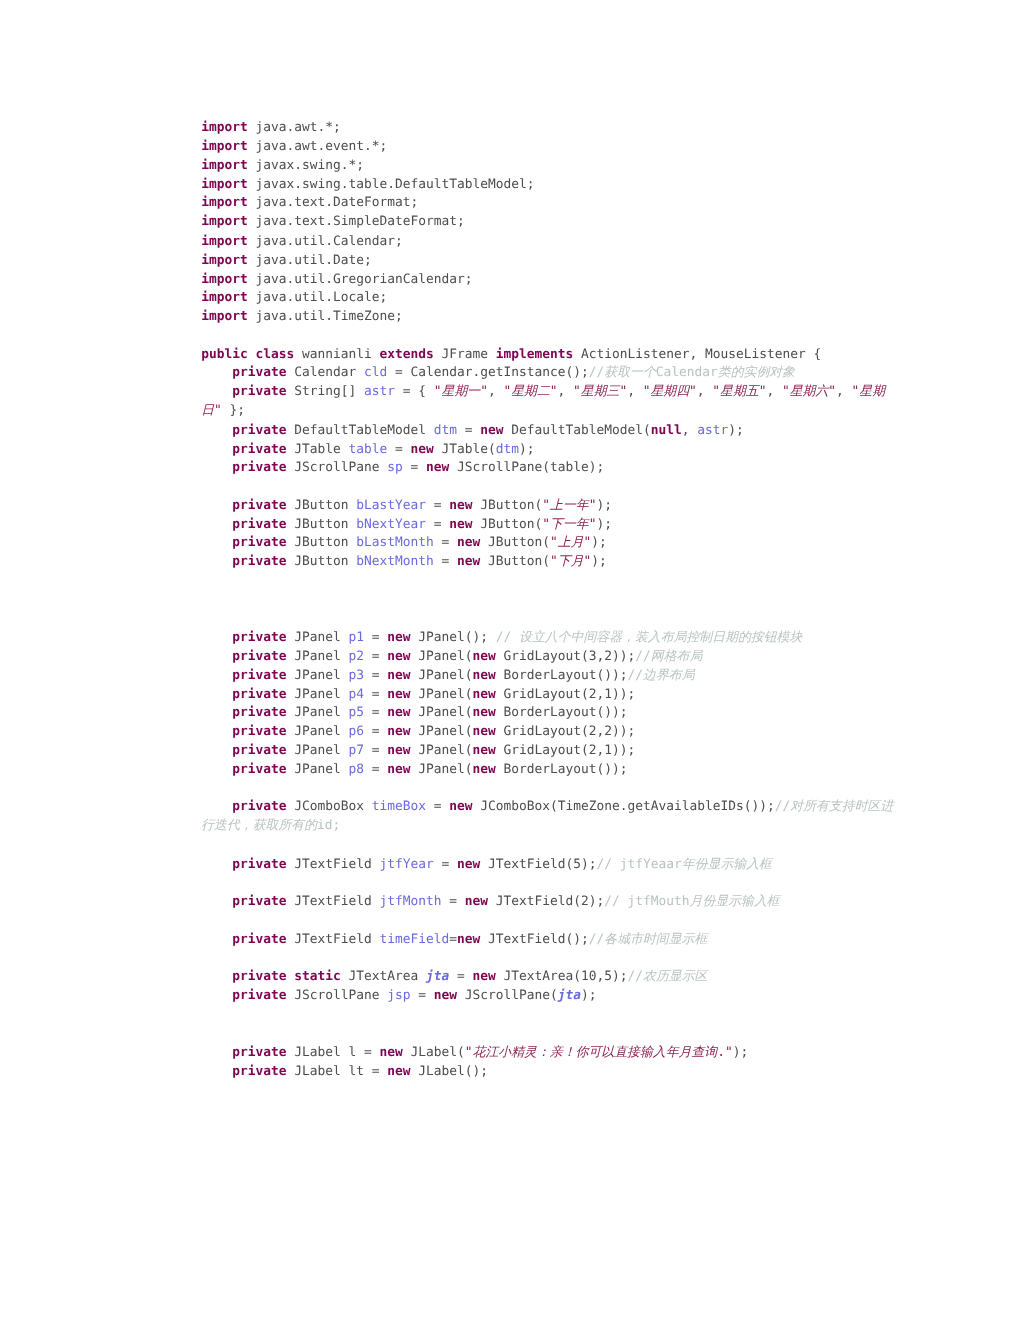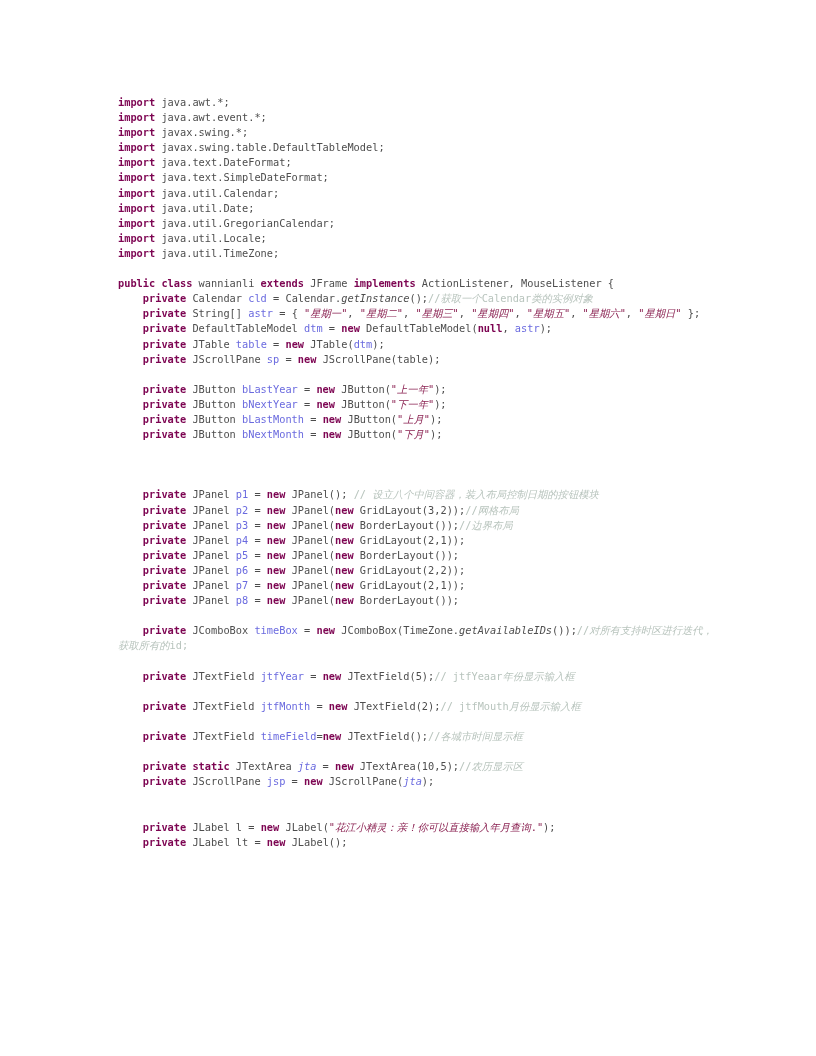--- a/index.html
+++ b/index.html
@@ -24,31 +24,31 @@
     position: absolute;
     left: 118px;
     top: 95px;
     width: 600px;
     font-size: 10.3px;
     line-height: 15.1px;
     white-space: pre-wrap;
     word-break: break-word;
     color: #4d4d4d;
   }
-  .ln { display: block; min-height: 15.1px; }
+  .ln { display: block; min-height: 15.1px; margin-left: 43px; }
   .ln.blank { height: 15.1px; }
 
   
   .kw  { color: #7d0552; font-weight: bold; }
   .id  { color: #6a6adf; }
-  .idi { color: #6a6adf; font-style: italic; }
+  .idi { color: #6a6adf; font-style: italic; font-weight: bold; }
   .ty  { color: #4d4d4d; }
   .str { color: #8b2252; }
   .cmt { color: #b8c4bd; }
-  .mth { color: #4d4d4d; font-style: italic; }
+  .mth { color: #4d4d4d; }
   .zh  { font-family: "DejaVu Sans", "Liberation Sans", sans-serif; font-style: italic; }
 </style>
 </head>
 <body>
 
 <div id="page">
   <div id="code"><div class="ln"><span class="kw">import</span><span class="ty"> java.awt.*;</span></div><div class="ln"><span class="kw">import</span><span class="ty"> java.awt.event.*;</span></div><div class="ln"><span class="kw">import</span><span class="ty"> javax.swing.*;</span></div><div class="ln"><span class="kw">import</span><span class="ty"> javax.swing.table.DefaultTableModel;</span></div><div class="ln"><span class="kw">import</span><span class="ty"> java.text.DateFormat;</span></div><div class="ln"><span class="kw">import</span><span class="ty"> java.text.SimpleDateFormat;</span></div><div class="ln"><span class="kw">import</span><span class="ty"> java.util.Calendar;</span></div><div class="ln"><span class="kw">import</span><span class="ty"> java.util.Date;</span></div><div class="ln"><span class="kw">import</span><span class="ty"> java.util.GregorianCalendar;</span></div><div class="ln"><span class="kw">import</span><span class="ty"> java.util.Locale;</span></div><div class="ln"><span class="kw">import</span><span class="ty"> java.util.TimeZone;</span></div><div class="ln blank">&nbsp;</div><div class="ln"><span class="kw">public class</span><span class="ty"> wannianli </span><span class="kw">extends</span><span class="ty"> JFrame </span><span class="kw">implements</span><span class="ty"> ActionListener, MouseListener {</span></div><div class="ln"><span class="ty">    </span><span class="kw">private</span><span class="ty"> Calendar </span><span class="id">cld</span><span class="ty"> = Calendar.</span><span class="mth">getInstance</span><span class="ty">();</span><span class="cmt">//</span><span class="cmt zh">获取一个</span><span class="cmt">Calendar</span><span class="cmt zh">类的实例对象</span></div><div class="ln"><span class="ty">    </span><span class="kw">private</span><span class="ty"> String[] </span><span class="id">astr</span><span class="ty"> = { </span><span class="str">"</span><span class="str zh">星期一</span><span class="str">"</span><span class="ty">, </span><span class="str">"</span><span class="str zh">星期二</span><span class="str">"</span><span class="ty">, </span><span class="str">"</span><span class="str zh">星期三</span><span class="str">"</span><span class="ty">, </span><span class="str">"</span><span class="str zh">星期四</span><span class="str">"</span><span class="ty">, </span><span class="str">"</span><span class="str zh">星期五</span><span class="str">"</span><span class="ty">, </span><span class="str">"</span><span class="str zh">星期六</span><span class="str">"</span><span class="ty">, </span><span class="str">"</span><span class="str zh">星期日</span><span class="str">"</span><span class="ty"> };</span></div><div class="ln"><span class="ty">    </span><span class="kw">private</span><span class="ty"> DefaultTableModel </span><span class="id">dtm</span><span class="ty"> = </span><span class="kw">new</span><span class="ty"> DefaultTableModel(</span><span class="kw">null</span><span class="ty">, </span><span class="id">astr</span><span class="ty">);</span></div><div class="ln"><span class="ty">    </span><span class="kw">private</span><span class="ty"> JTable </span><span class="id">table</span><span class="ty"> = </span><span class="kw">new</span><span class="ty"> JTable(</span><span class="id">dtm</span><span class="ty">);</span></div><div class="ln"><span class="ty">    </span><span class="kw">private</span><span class="ty"> JScrollPane </span><span class="id">sp</span><span class="ty"> = </span><span class="kw">new</span><span class="ty"> JScrollPane(table);</span></div><div class="ln blank">&nbsp;</div><div class="ln"><span class="ty">    </span><span class="kw">private</span><span class="ty"> JButton </span><span class="id">bLastYear</span><span class="ty"> = </span><span class="kw">new</span><span class="ty"> JButton(</span><span class="str">"</span><span class="str zh">上一年</span><span class="str">"</span><span class="ty">);</span></div><div class="ln"><span class="ty">    </span><span class="kw">private</span><span class="ty"> JButton </span><span class="id">bNextYear</span><span class="ty"> = </span><span class="kw">new</span><span class="ty"> JButton(</span><span class="str">"</span><span class="str zh">下一年</span><span class="str">"</span><span class="ty">);</span></div><div class="ln"><span class="ty">    </span><span class="kw">private</span><span class="ty"> JButton </span><span class="id">bLastMonth</span><span class="ty"> = </span><span class="kw">new</span><span class="ty"> JButton(</span><span class="str">"</span><span class="str zh">上月</span><span class="str">"</span><span class="ty">);</span></div><div class="ln"><span class="ty">    </span><span class="kw">private</span><span class="ty"> JButton </span><span class="id">bNextMonth</span><span class="ty"> = </span><span class="kw">new</span><span class="ty"> JButton(</span><span class="str">"</span><span class="str zh">下月</span><span class="str">"</span><span class="ty">);</span></div><div class="ln blank">&nbsp;</div><div class="ln blank">&nbsp;</div><div class="ln blank">&nbsp;</div><div class="ln"><span class="ty">    </span><span class="kw">private</span><span class="ty"> JPanel </span><span class="id">p1</span><span class="ty"> = </span><span class="kw">new</span><span class="ty"> JPanel(); </span><span class="cmt">// </span><span class="cmt zh">设立八个中间容器，装入布局控制日期的按钮模块</span></div><div class="ln"><span class="ty">    </span><span class="kw">private</span><span class="ty"> JPanel </span><span class="id">p2</span><span class="ty"> = </span><span class="kw">new</span><span class="ty"> JPanel(</span><span class="kw">new</span><span class="ty"> GridLayout(3,2));</span><span class="cmt">//</span><span class="cmt zh">网格布局</span></div><div class="ln"><span class="ty">    </span><span class="kw">private</span><span class="ty"> JPanel </span><span class="id">p3</span><span class="ty"> = </span><span class="kw">new</span><span class="ty"> JPanel(</span><span class="kw">new</span><span class="ty"> BorderLayout());</span><span class="cmt">//</span><span class="cmt zh">边界布局</span></div><div class="ln"><span class="ty">    </span><span class="kw">private</span><span class="ty"> JPanel </span><span class="id">p4</span><span class="ty"> = </span><span class="kw">new</span><span class="ty"> JPanel(</span><span class="kw">new</span><span class="ty"> GridLayout(2,1));</span></div><div class="ln"><span class="ty">    </span><span class="kw">private</span><span class="ty"> JPanel </span><span class="id">p5</span><span class="ty"> = </span><span class="kw">new</span><span class="ty"> JPanel(</span><span class="kw">new</span><span class="ty"> BorderLayout());</span></div><div class="ln"><span class="ty">    </span><span class="kw">private</span><span class="ty"> JPanel </span><span class="id">p6</span><span class="ty"> = </span><span class="kw">new</span><span class="ty"> JPanel(</span><span class="kw">new</span><span class="ty"> GridLayout(2,2));</span></div><div class="ln"><span class="ty">    </span><span class="kw">private</span><span class="ty"> JPanel </span><span class="id">p7</span><span class="ty"> = </span><span class="kw">new</span><span class="ty"> JPanel(</span><span class="kw">new</span><span class="ty"> GridLayout(2,1));</span></div><div class="ln"><span class="ty">    </span><span class="kw">private</span><span class="ty"> JPanel </span><span class="id">p8</span><span class="ty"> = </span><span class="kw">new</span><span class="ty"> JPanel(</span><span class="kw">new</span><span class="ty"> BorderLayout());</span></div><div class="ln blank">&nbsp;</div><div class="ln"><span class="ty">    </span><span class="kw">private</span><span class="ty"> JComboBox </span><span class="id">timeBox</span><span class="ty"> = </span><span class="kw">new</span><span class="ty"> JComboBox(TimeZone.</span><span class="mth">getAvailableIDs</span><span class="ty">());</span><span class="cmt">//</span><span class="cmt zh">对所有支持时区进行迭代，获取所有的</span><span class="cmt">id;</span></div><div class="ln blank">&nbsp;</div><div class="ln"><span class="ty">    </span><span class="kw">private</span><span class="ty"> JTextField </span><span class="id">jtfYear</span><span class="ty"> = </span><span class="kw">new</span><span class="ty"> JTextField(5);</span><span class="cmt">// jtfYeaar</span><span class="cmt zh">年份显示输入框</span></div><div class="ln blank">&nbsp;</div><div class="ln"><span class="ty">    </span><span class="kw">private</span><span class="ty"> JTextField </span><span class="id">jtfMonth</span><span class="ty"> = </span><span class="kw">new</span><span class="ty"> JTextField(2);</span><span class="cmt">// jtfMouth</span><span class="cmt zh">月份显示输入框</span></div><div class="ln blank">&nbsp;</div><div class="ln"><span class="ty">    </span><span class="kw">private</span><span class="ty"> JTextField </span><span class="id">timeField</span><span class="ty">=</span><span class="kw">new</span><span class="ty"> JTextField();</span><span class="cmt">//</span><span class="cmt zh">各城市时间显示框</span></div><div class="ln blank">&nbsp;</div><div class="ln"><span class="ty">    </span><span class="kw">private static</span><span class="ty"> JTextArea </span><span class="idi">jta</span><span class="ty"> = </span><span class="kw">new</span><span class="ty"> JTextArea(10,5);</span><span class="cmt">//</span><span class="cmt zh">农历显示区</span></div><div class="ln"><span class="ty">    </span><span class="kw">private</span><span class="ty"> JScrollPane </span><span class="id">jsp</span><span class="ty"> = </span><span class="kw">new</span><span class="ty"> JScrollPane(</span><span class="idi">jta</span><span class="ty">);</span></div><div class="ln blank">&nbsp;</div><div class="ln blank">&nbsp;</div><div class="ln"><span class="ty">    </span><span class="kw">private</span><span class="ty"> JLabel </span><span class="ty">l</span><span class="ty"> = </span><span class="kw">new</span><span class="ty"> JLabel(</span><span class="str">"</span><span class="str zh">花江小精灵：亲！你可以直接输入年月查询</span><span class="str">."</span><span class="ty">);</span></div><div class="ln"><span class="ty">    </span><span class="kw">private</span><span class="ty"> JLabel </span><span class="ty">lt</span><span class="ty"> = </span><span class="kw">new</span><span class="ty"> JLabel();</span></div></div>
 </div>
 
 </body></html>

